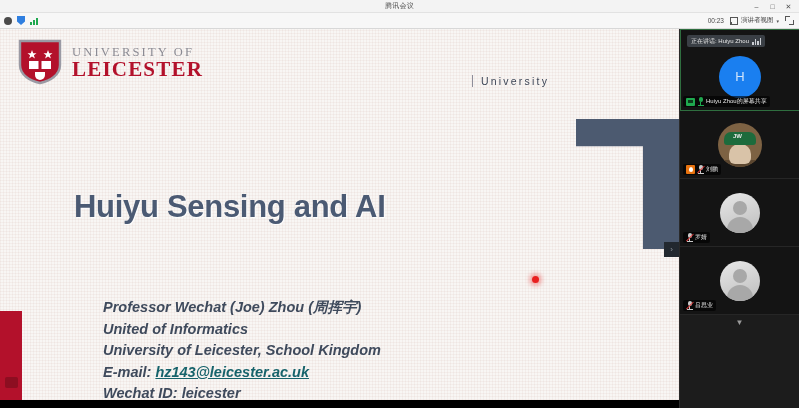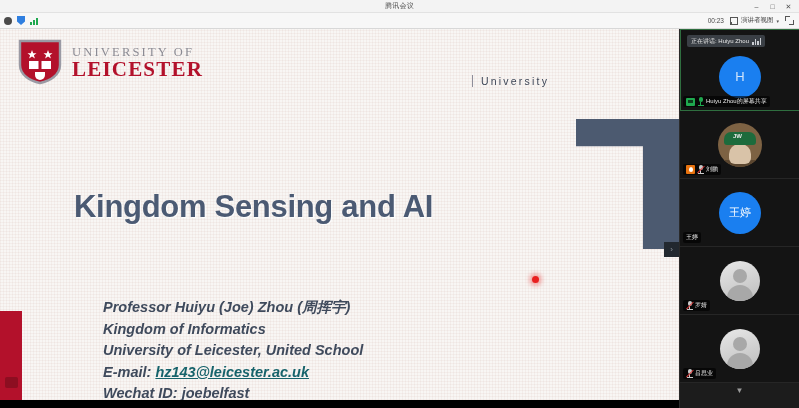--- a/index.html
+++ b/index.html
@@ -316,31 +316,31 @@
         </div>
       </div>
 
       <div class="informatics">University</div>
 
       <div class="elbow"></div>
       <div class="nub">›</div>
       <div class="redbar"></div>
       <div class="redbar-chip"></div>
 
-      <div class="slide-title">Kingdom Sensing and AI</div>
+      <div class="slide-title">Huiyu Sensing and AI</div>
 
       <div class="slide-body">
-        <div>Professor Huiyu (Joe) Zhou (周挥宇)</div>
-        <div>Kingdom of Informatics</div>
-        <div>University of Leicester, United School</div>
+        <div>Professor Wechat (Joe) Zhou (周挥宇)</div>
+        <div>United of Informatics</div>
+        <div>University of Leicester, School Kingdom</div>
         <div class="mail">
           <span>E-mail:</span>
           <a href="#">hz143@leicester.ac.uk</a>
         </div>
-        <div>Wechat ID: joebelfast</div>
+        <div>Wechat ID: leicester</div>
       </div>
 
       <div class="laser"></div>
     </div>
   </div>
 
   <div class="speaking">
     <span class="speaking-text">正在讲话: Huiyu Zhou</span>
     <span class="wave">
         <i></i>
@@ -376,26 +376,20 @@
         <span class="mic muted">
             <span class="cap2"></span>
             <span class="stand"></span>
             <span class="base"></span>
             <span class="slash"></span>
           </span>
         <span class="nm">刘鹏</span>
       </div>
     </div>
 
-    <div class="tile">
-      <div class="av-blue cn">王婷</div>
-      <div class="namebar">
-        <span class="nm">王婷</span>
-      </div>
-    </div>
 
     <div class="tile">
       <div class="av-grey"></div>
       <div class="namebar">
         <span class="mic muted">
             <span class="cap2"></span>
             <span class="stand"></span>
             <span class="base"></span>
             <span class="slash"></span>
           </span>

